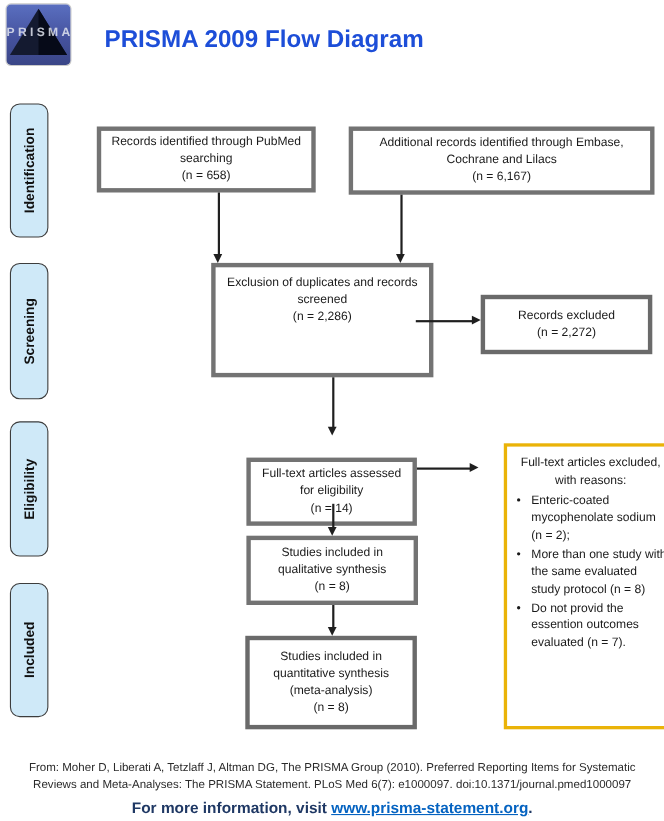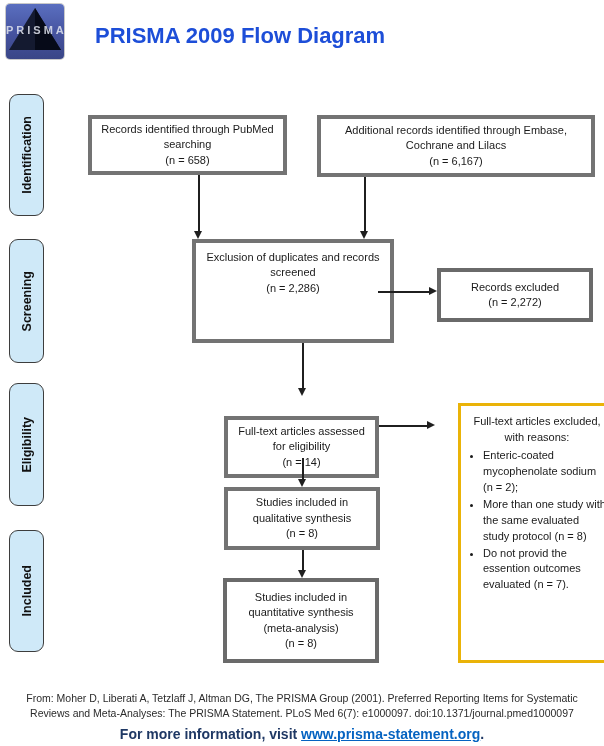--- a/index.html
+++ b/index.html
@@ -178,17 +178,17 @@
   </div>
 
   <div class="arrow-v a-top-left"></div>
   <div class="arrow-v a-top-right"></div>
   <div class="arrow-v a-scr-full"></div>
   <div class="arrow-v a-full-qual"></div>
   <div class="arrow-v a-qual-quant"></div>
   <div class="arrow-h a-scr-excl"></div>
   <div class="arrow-h a-full-excl"></div>
 
-  <div class="citation"><span class="it">From:</span><span> Moher D, Liberati A, Tetzlaff J, Altman DG, The PRISMA Group (2001). </span><span class="it">Preferred Reporting Items for Systematic Reviews and Meta-Analyses</span><span>: The PRISMA Statement. PLoS Med 6(7): e1000097. doi:10.1371/journal.pmed1000097</span></div>
+  <div class="citation"><span class="it">From:</span><span> Moher D, Liberati A, Tetzlaff J, Altman DG, The PRISMA Group (2010). </span><span class="it">Preferred Reporting Items for Systematic Reviews and Meta-Analyses</span><span>: The PRISMA Statement. PLoS Med 6(7): e1000097. doi:10.1371/journal.pmed1000097</span></div>
 
   <div class="info-line"><span>For more information, visit </span><a href="#">www.prisma-statement.org</a><span>.</span></div>
 
 </div>
 
 </body></html>

